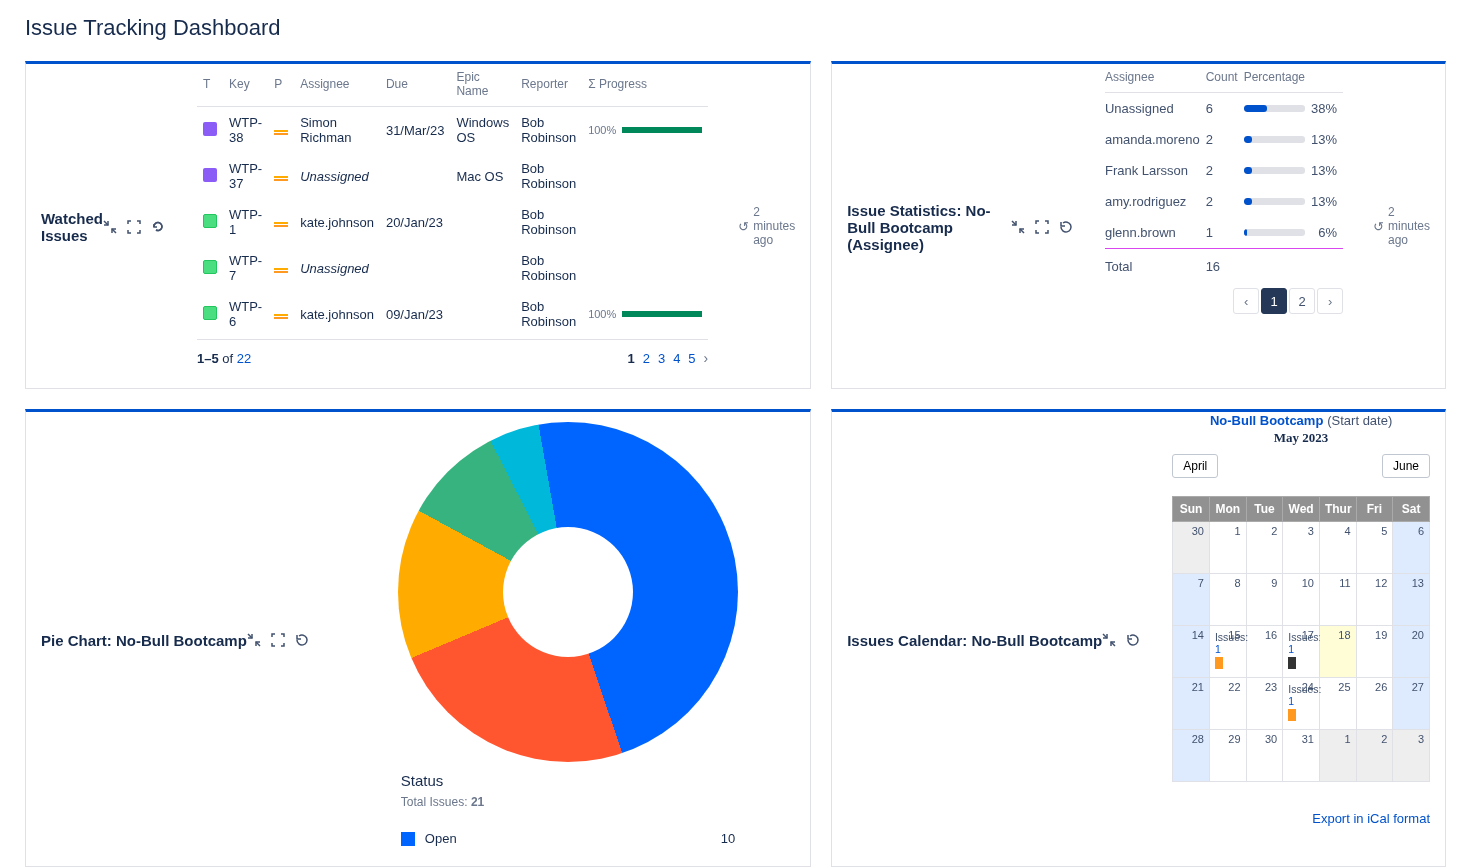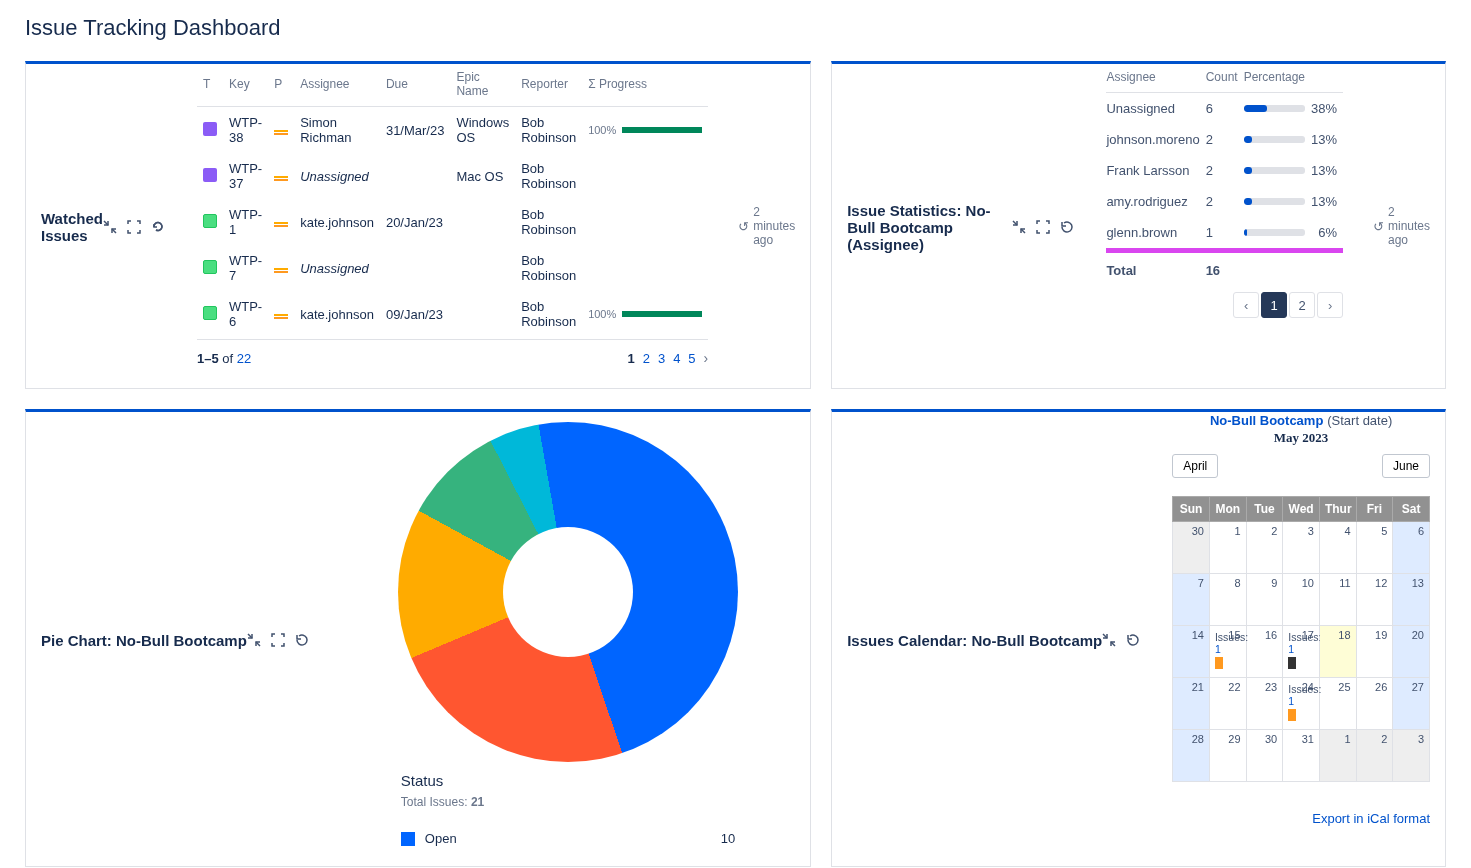--- a/index.html
+++ b/index.html
@@ -149,21 +149,21 @@
   border-radius: 3px;
   position: relative;
   overflow: hidden;
 }
 .stat-bar .fill {
   height: 100%;
   background: #0052cc;
   border-radius: 3px;
 }
 .pct { text-align: right; width: 45px; color: #42526e; }
-.stats-total-row td { border-top: 5px solid #d946ef; padding-top: 10px; font-weight: bold; }
+.stats-total-row td { border-top: 1px solid #d946ef; padding-top: 10px; }
 .stats-pager {
   display: flex;
   justify-content: flex-end;
   gap: 2px;
   align-items: center;
   margin-top: 6px;
 }
 .stats-pager .pg-btn {
   min-width: 26px; height: 26px;
   border: 1px solid #dfe1e6;
@@ -474,21 +474,21 @@
     <td>Unassigned</td>
     <td>6</td>
     <td class="stats-bar-cell">
                 <div class="stat-bar">
                   <div class="fill" style="width:38%"></div>
                 </div>
               </td>
     <td class="pct">38%</td>
             </tr>
             <tr>
-    <td>johnson.moreno</td>
+    <td>amanda.moreno</td>
     <td>2</td>
     <td class="stats-bar-cell">
                 <div class="stat-bar">
                   <div class="fill" style="width:13%"></div>
                 </div>
               </td>
     <td class="pct">13%</td>
             </tr>
             <tr>
     <td>Frank Larsson</td>

